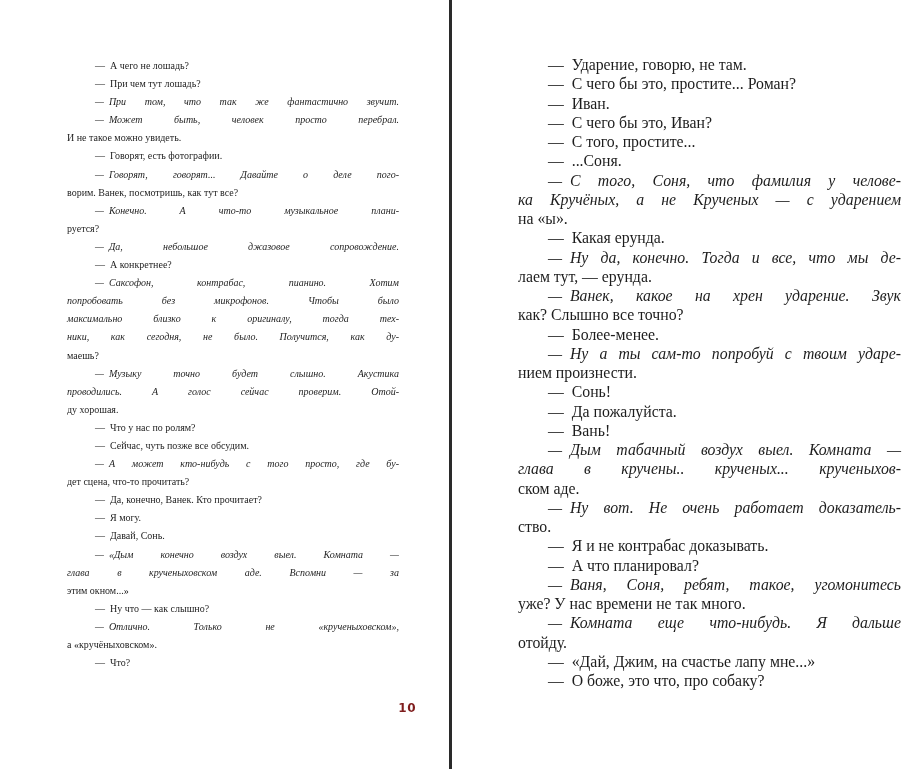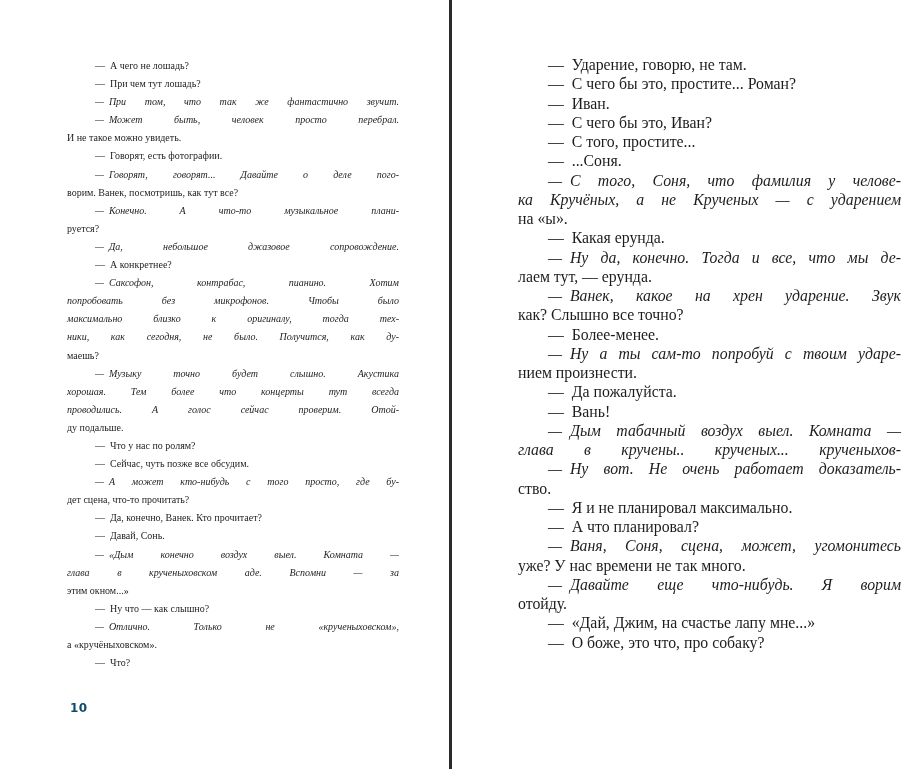--- a/index.html
+++ b/index.html
@@ -34,24 +34,24 @@
     --lh:19.25px;
     --ind:30px;
   }
   #page-divider{
     position:absolute;
     left:449px;top:0;width:3px;height:769px;
     background:#2a2a2a;
   }
   #page-number{
     position:absolute;
-    left:70px;top:701px;width:332px;
-    text-align:left;
+    left:84px;top:701px;width:332px;
+    text-align:right;
     font-family:"DejaVu Sans","Liberation Sans",sans-serif;
-    font-size:12px;font-weight:700;color:#0c4a6e;
+    font-size:12px;font-weight:700;color:#7f1d1d;
     letter-spacing:0.5px;
   }
 </style>
 </head>
 <body>
 
 <div id="left-page" class="page">
     <div class="line ind">— А чего не лошадь?</div>
     <div class="line ind">— При чем тут лошадь?</div>
     <div class="line ind just">— При том, что так же фантастично звучит.</div>
@@ -63,28 +63,28 @@
     <div class="line ind just">— Конечно. А что-то музыкальное плани-</div>
     <div class="line">руется?</div>
     <div class="line ind just">— Да, небольшое джазовое сопровождение.</div>
     <div class="line ind">— А конкретнее?</div>
     <div class="line ind just">— Саксофон, контрабас, пианино. Хотим</div>
     <div class="line just">попробовать без микрофонов. Чтобы было</div>
     <div class="line just">максимально близко к оригиналу, тогда тех-</div>
     <div class="line just">ники, как сегодня, не было. Получится, как ду-</div>
     <div class="line">маешь?</div>
     <div class="line ind just">— Музыку точно будет слышно. Акустика</div>
-    <div class="line just">хорошая. Тем более что концерты тут всегда</div>
     <div class="line just">проводились. А голос сейчас проверим. Отой-</div>
-    <div class="line">ду подальше.</div>
+    <div class="line">ду хорошая.</div>
     <div class="line ind">— Что у нас по ролям?</div>
     <div class="line ind">— Сейчас, чуть позже все обсудим.</div>
     <div class="line ind just">— А может кто-нибудь с того просто, где бу-</div>
     <div class="line">дет сцена, что-то прочитать?</div>
     <div class="line ind">— Да, конечно, Ванек. Кто прочитает?</div>
+    <div class="line ind">— Я могу.</div>
     <div class="line ind">— Давай, Сонь.</div>
     <div class="line ind just">— «Дым конечно воздух выел. Комната —</div>
     <div class="line just">глава в крученыховском аде. Вспомни — за</div>
     <div class="line">этим окном...»</div>
     <div class="line ind">— Ну что — как слышно?</div>
     <div class="line ind just">— Отлично. Только не «крученыховском»,</div>
     <div class="line">а «кручёныховском».</div>
     <div class="line ind">— Что?</div>
   </div>
 
@@ -101,29 +101,31 @@
     <div class="line just">ка Кручёных, а не Крученых — с ударением</div>
     <div class="line">на «ы».</div>
     <div class="line ind">— Какая ерунда.</div>
     <div class="line ind just">— Ну да, конечно. Тогда и все, что мы де-</div>
     <div class="line">лаем тут, — ерунда.</div>
     <div class="line ind just">— Ванек, какое на хрен ударение. Звук</div>
     <div class="line">как? Слышно все точно?</div>
     <div class="line ind">— Более-менее.</div>
     <div class="line ind just">— Ну а ты сам-то попробуй с твоим ударе-</div>
     <div class="line">нием произнести.</div>
+    <div class="line ind">— Сонь!</div>
     <div class="line ind">— Да пожалуйста.</div>
     <div class="line ind">— Вань!</div>
     <div class="line ind just">— Дым табачный воздух выел. Комната —</div>
     <div class="line just">глава в кручены.. крученых... крученыхов-</div>
+    <div class="line">ском аде.</div>
     <div class="line ind just">— Ну вот. Не очень работает доказатель-</div>
     <div class="line">ство.</div>
-    <div class="line ind">— Я и не планировал максимально.</div>
+    <div class="line ind">— Я и не контрабас доказывать.</div>
     <div class="line ind">— А что планировал?</div>
-    <div class="line ind just">— Ваня, Соня, сцена, может, угомонитесь</div>
+    <div class="line ind just">— Ваня, Соня, ребят, такое, угомонитесь</div>
     <div class="line">уже? У нас времени не так много.</div>
-    <div class="line ind just">— Давайте еще что-нибудь. Я ворим</div>
+    <div class="line ind just">— Комната еще что-нибудь. Я дальше</div>
     <div class="line">отойду.</div>
     <div class="line ind">— «Дай, Джим, на счастье лапу мне...»</div>
     <div class="line ind">— О боже, это что, про собаку?</div>
   </div>
 
 <div id="page-number">10</div>
 
 </body></html>

